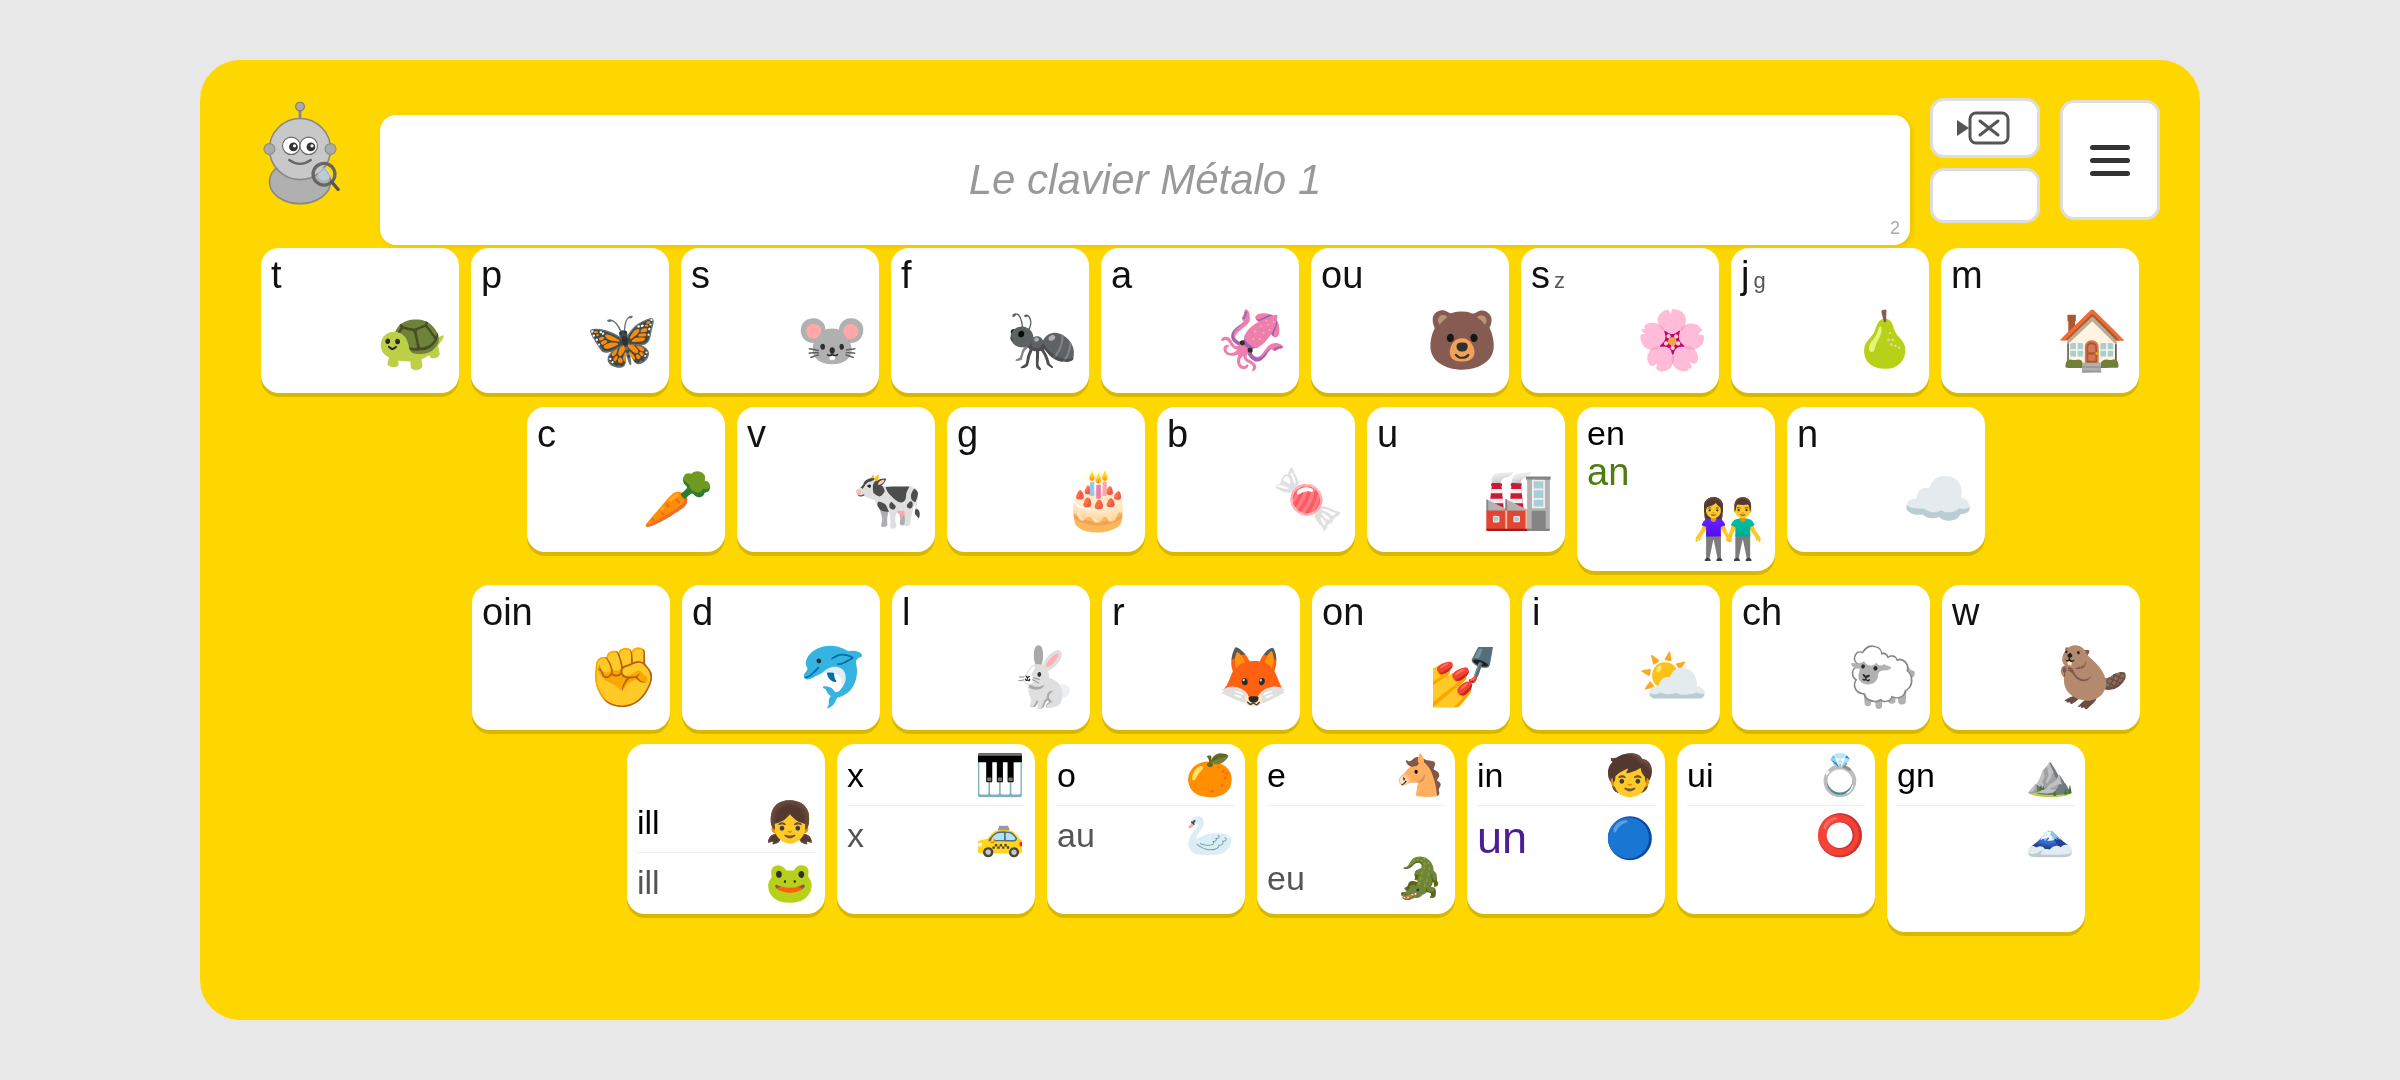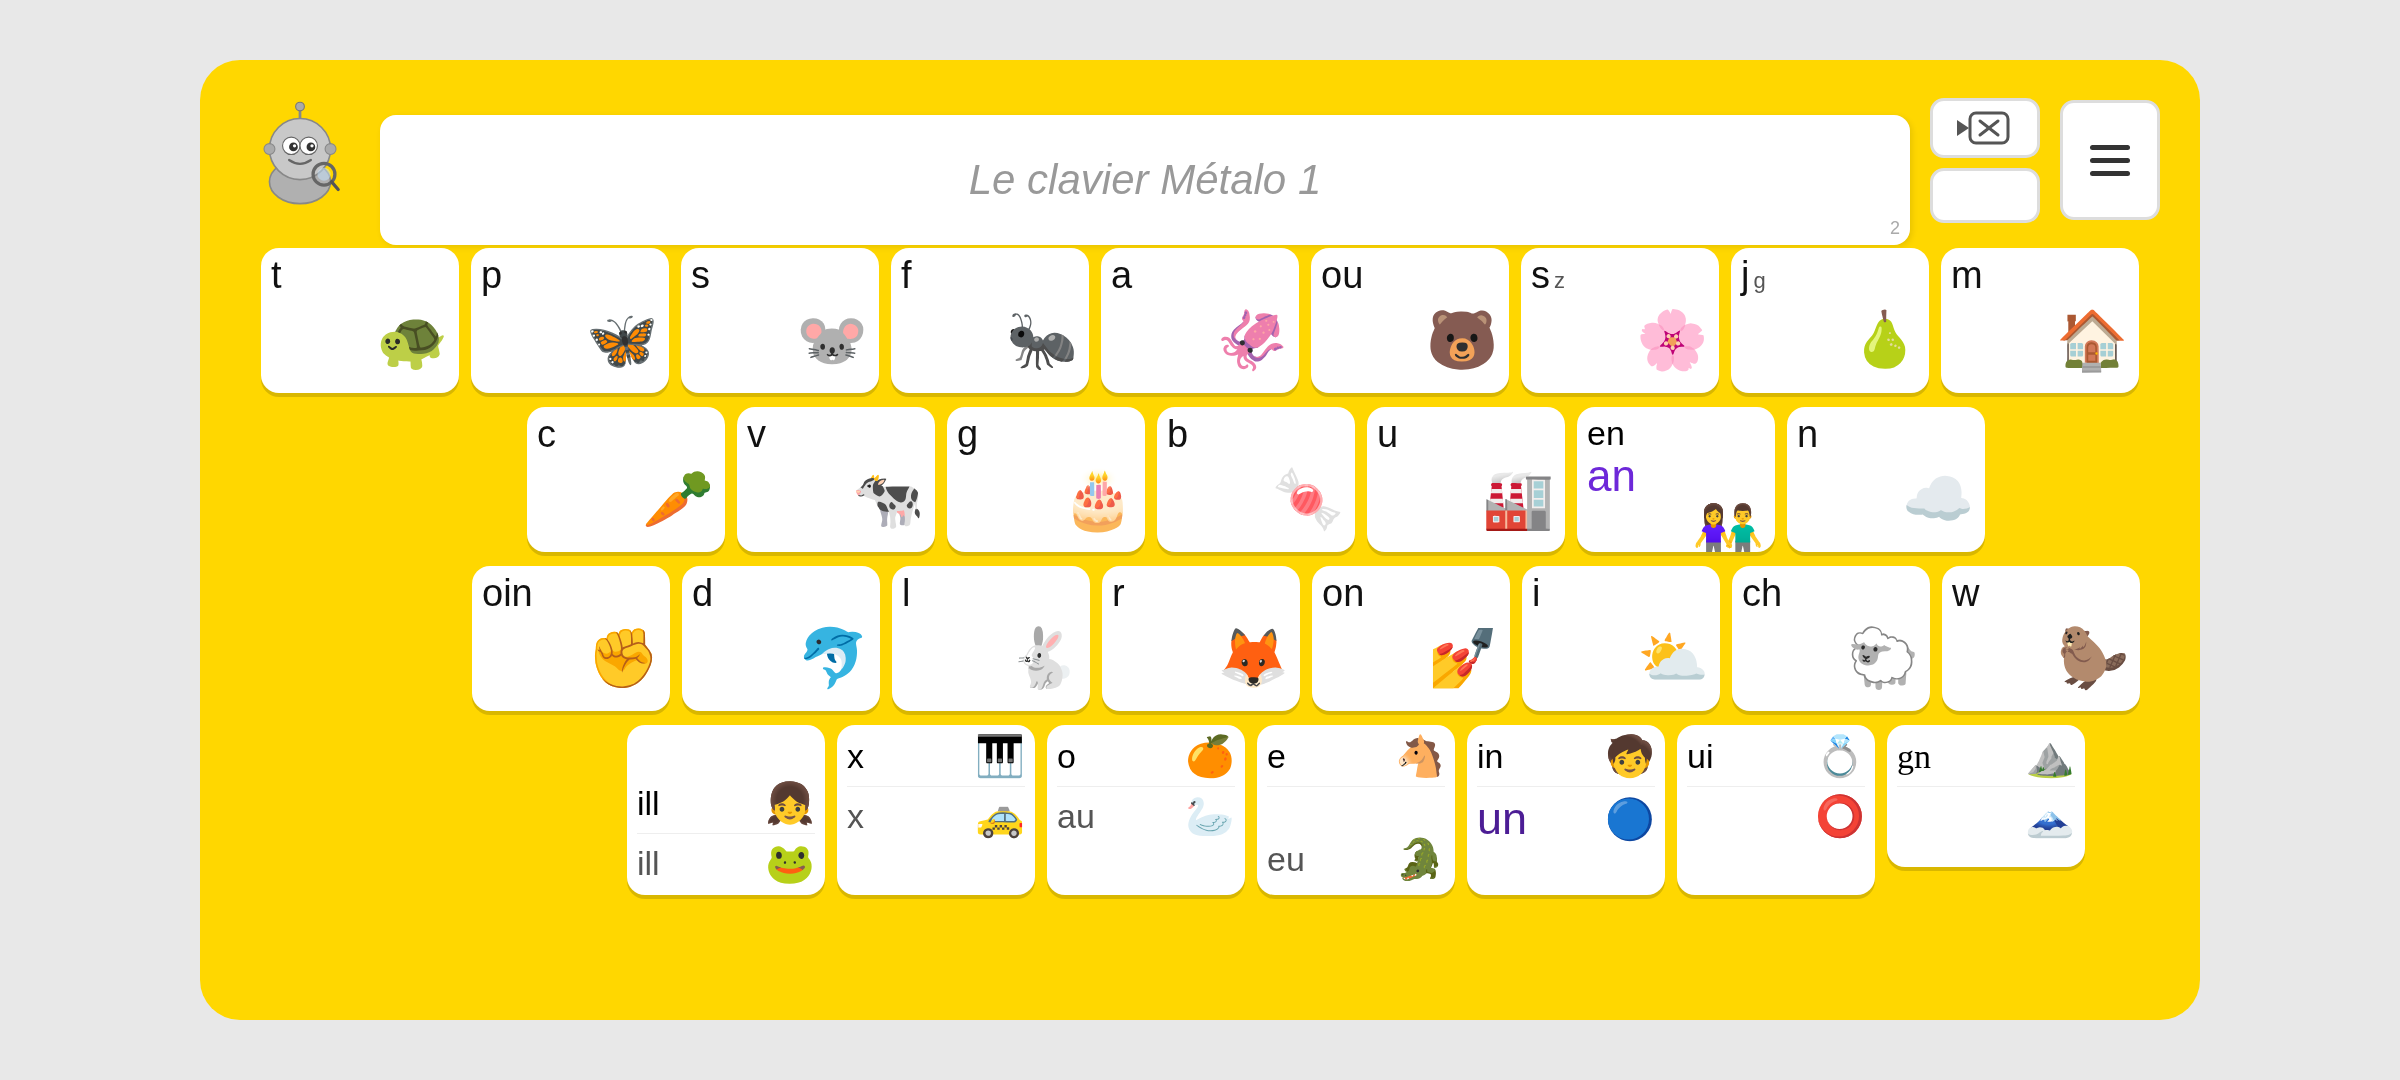--- a/index.html
+++ b/index.html
@@ -323,24 +323,24 @@
         <div class="key-icon-area">
             <span style="font-size:58px;">🍬</span>
           </div>
       </div>
       <div class="key" style="width:198px;height:145px;">
         <span class="key-label">u</span>
         <div class="key-icon-area">
             <span style="font-size:58px;">🏭</span>
           </div>
       </div>
-      <div class="key" style="width:198px;height:145px;">
+      <div class="key" style="width:198px;height:164px;">
         <div class="key-stacked-label">
           <span style="font-size:34px;font-weight:500;">en</span>
-          <span style="font-size:44px;color:#6d28d9;">an</span>
+          <span style="font-size:38px;color:#4d7c0f;">an</span>
         </div>
         <div class="key-icon-area">
             <span style="font-size:58px;">👫</span>
           </div>
       </div>
       <div class="key" style="width:198px;height:145px;">
         <span class="key-label">n</span>
         <div class="key-icon-area">
             <span style="font-size:58px;">☁️</span>
           </div>
@@ -480,21 +480,21 @@
             <span style="font-size:40px;">💍</span>
           </div>
           <div style="border-top:1px solid #eee;margin:2px 0;"></div>
           <div style="display:flex;align-items:center;justify-content:space-between;">
             <span style="font-size:34px;color:#555;"></span>
             <span style="font-size:40px;">⭕</span>
           </div>
         </div>
       </div>
 
-      <div class="key" style="width:198px;height:142px;font-family:Liberation Serif, serif;">
+      <div class="key" style="width:198px;height:188px;">
         <div style="display:flex;flex-direction:column;width:100%;gap:4px;">
           <div style="display:flex;align-items:center;justify-content:space-between;">
             <span style="font-size:34px;font-weight:500;">gn</span>
             <span style="font-size:40px;">⛰️</span>
           </div>
           <div style="border-top:1px solid #eee;margin:2px 0;"></div>
           <div style="display:flex;align-items:center;justify-content:space-between;">
             <span style="font-size:34px;color:#555;"></span>
             <span style="font-size:40px;">🗻</span>
           </div>

